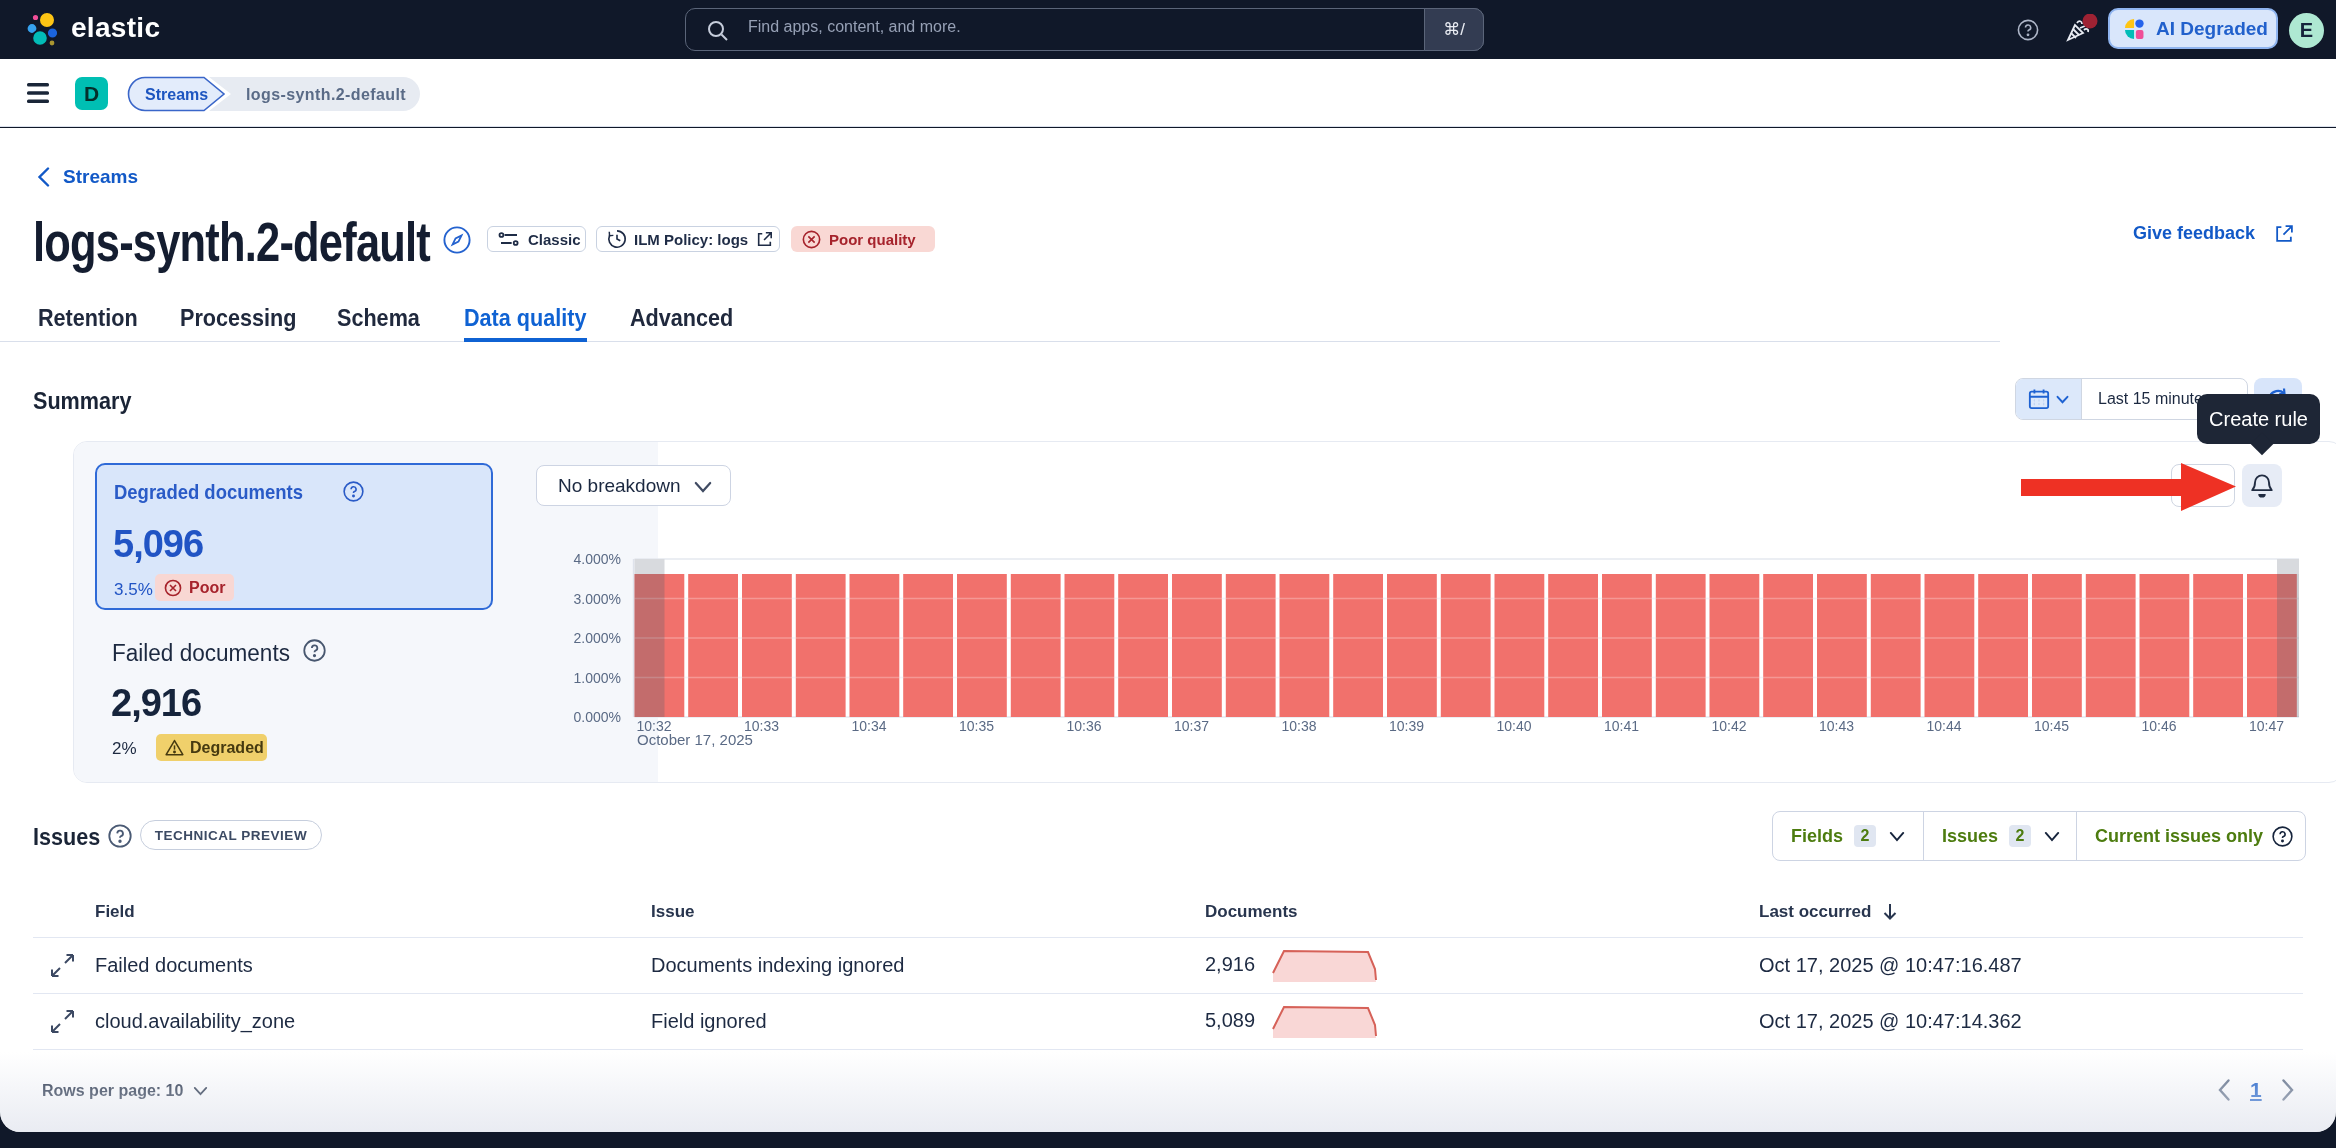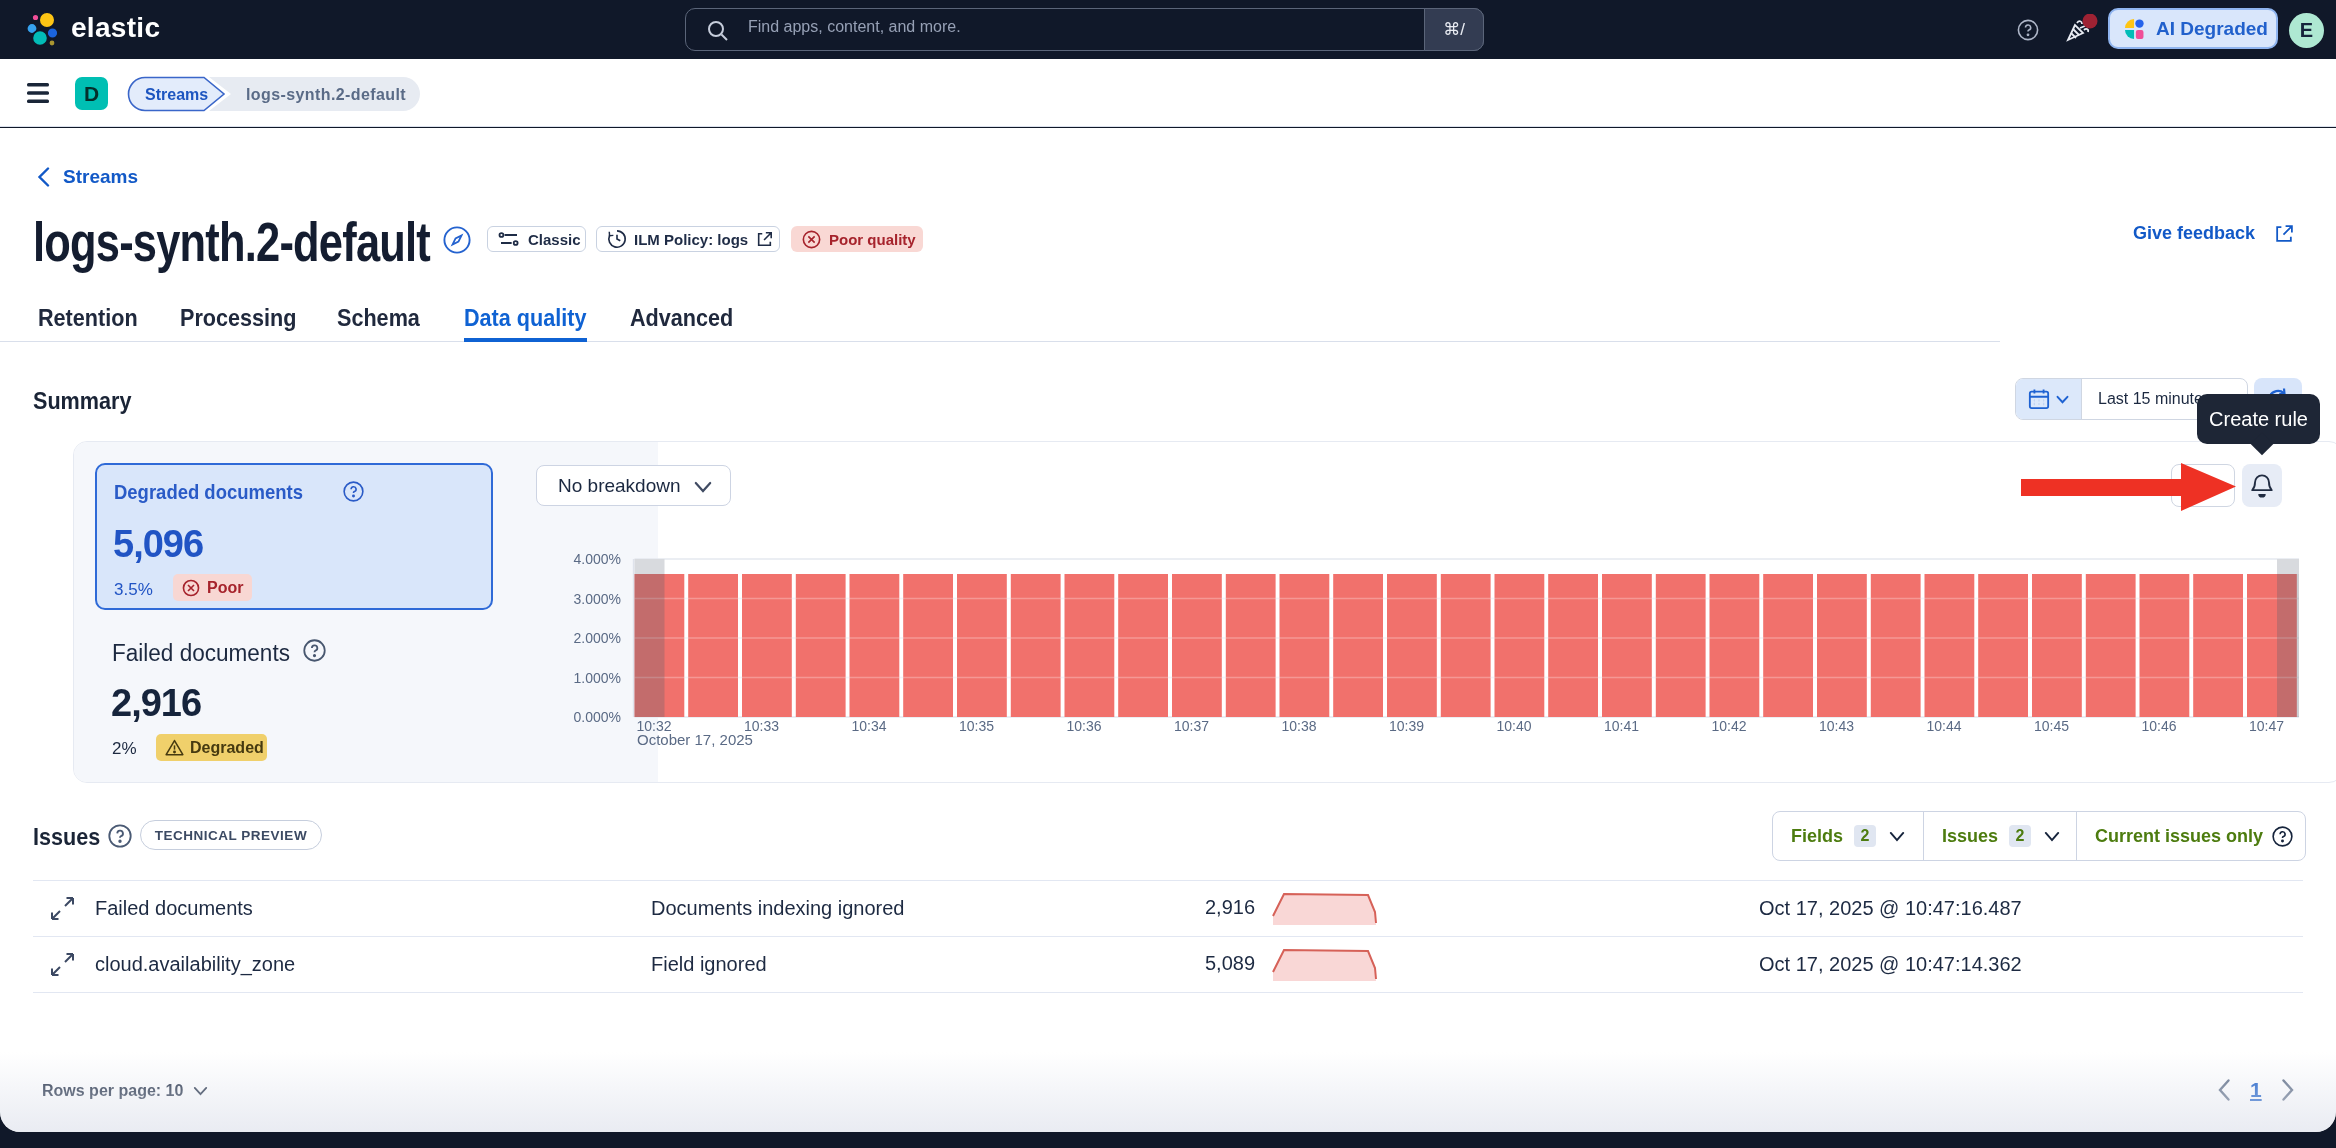--- a/index.html
+++ b/index.html
@@ -27,21 +27,21 @@
 
 #backlink { position:absolute; left:37px; top:38px; display:flex; align-items:center; }
 #backlink span { color:#1259c7; font-size:19px; font-weight:700; margin-left:13px; }
 
 #title { position:absolute; left:33px; top:82px; font-size:55px; font-weight:700; color:#141d30; letter-spacing:-1px; white-space:nowrap; transform:scaleX(0.79); transform-origin:0 0; }
 
 .badge { position:absolute; height:26px; border-radius:6px; display:flex; align-items:center; font-size:15px; font-weight:700; color:#1f2c46; white-space:nowrap; }
 .badge.bordered { background:#fff; border:1px solid #c9d2e1; }
 #bdg-classic { left:487px; top:98px; width:99px; }
 #bdg-ilm { left:596px; top:98px; width:184px; }
-#bdg-poor { left:791px; top:98px; width:132px; background:#f9d8d4; color:#a6232c; }
+#bdg-poor { left:791px; top:98px; width:144px; background:#f9d8d4; color:#a6232c; }
 #givefb { position:absolute; left:2133px; top:95px; color:#1259c7; font-size:18px; font-weight:700; display:flex; align-items:center; white-space:nowrap; }
 
 
 #tabs { position:absolute; left:0px; top:165px; width:2000px; height:49px; border-bottom:1px solid #d9dfeb; }
 .tab { position:absolute; top:11px; font-size:24px; font-weight:700; color:#20293d; white-space:nowrap; transform:scaleX(0.9); transform-origin:0 0; }
 .tab.active { color:#0f62d3; }
 #tabline { position:absolute; left:464px; top:45px; width:123px; height:4px; background:#0f62d3; }
 
 
 #sumh { position:absolute; left:33px; top:259px; font-size:24px; font-weight:700; color:#1a2436; transform:scaleX(0.9); transform-origin:0 0; }
@@ -53,21 +53,21 @@
 #refbtn { position:absolute; left:2254px; top:250px; width:48px; height:42px; background:#d8e5fa; border-radius:8px; }
 
 
 #spanel { position:absolute; left:33px; top:313px; width:2270px; height:342px; border:1px solid #e6eaf2; border-radius:14px; background:#fff;margin-left:40px; }
 #sleft { position:absolute; left:0; top:0; width:584px; height:340px; background:#f5f7fb; border-radius:13px 0 0 13px; }
 #dcard { position:absolute; left:21px; top:21px; width:398px; height:147px; background:#d9e6fa; border:2px solid #2f6ad7; border-radius:10px; }
 #dcard .t { position:absolute; left:17px; top:15px; font-size:21px; font-weight:700; color:#2a5bc7; white-space:nowrap; }
 #dcard .n { position:absolute; left:16px; top:58px; font-size:38px; font-weight:700; color:#2154c4; letter-spacing:-1px; }
 #dcard .p { position:absolute; left:17px; top:115px; font-size:17px; color:#2154c4; }
 .pill { position:absolute; height:27px; border-radius:5px; display:flex; align-items:center; font-size:16px; font-weight:700; white-space:nowrap; }
-#poorpill { left:76px; top:109px; width:79px; background:#f8d7d3; color:#a6232c; }
+#poorpill { left:58px; top:109px; width:79px; background:#f8d7d3; color:#a6232c; }
 #fd-label { position:absolute; left:38px; top:198px; font-size:23px; color:#1c2940; }
 #fd-n { position:absolute; left:37px; top:240px; font-size:38px; font-weight:700; color:#16243c; letter-spacing:-1px; }
 #fd-p { position:absolute; left:38px; top:297px; font-size:17px; color:#1c2940; }
 #degpill { left:82px; top:292px; width:111px; background:#f0d06b; color:#463a10; }
 
 #nobd { position:absolute; left:462px; top:23px; width:195px; height:41px; border:1px solid #cdd4e3; border-radius:8px; background:#fff; }
 #nobd span { position:absolute; left:21px; top:9px; font-size:19px; color:#1b2840; }
 
 
 #issh { position:absolute; left:33px; top:695px; font-size:24px; font-weight:700; color:#1a2436; transform:scaleX(0.9); transform-origin:0 0; }
@@ -403,20 +403,31 @@
 
   <table id="tbl">
     <colgroup>
         <col style="width:62px">
         <col style="width:556px">
         <col style="width:554px">
         <col style="width:554px">
         <col>
       </colgroup>
     <tbody>
+        <tr>
+      <th></th>
+          <th>Field</th>
+          <th>Issue</th>
+          <th>Documents</th>
+      <th>Last occurred
+        <svg style="margin-left:6px;vertical-align:-4px" width="16" height="19" viewBox="0 0 16 19" fill="none" stroke="#28354e" stroke-width="2">
+              <path d="M8 2 V16 M2.5 11 L8 16.5 L13.5 11"></path>
+            </svg>
+      </th>
+    </tr>
     <tr>
       <td>
             <svg style="margin-left:16px;display:block" width="27" height="27" viewBox="0 0 27 27" fill="none" stroke="#3c4963" stroke-width="2">
               <path d="M16 11 L24 3 M24 3 h-6.5 M24 3 v6.5"></path>
               <path d="M11 16 L3 24 M3 24 h6.5 M3 24 v-6.5"></path>
             </svg>
           </td>
       <td>Failed documents</td>
       <td>Documents indexing ignored</td>
       <td>2,916

